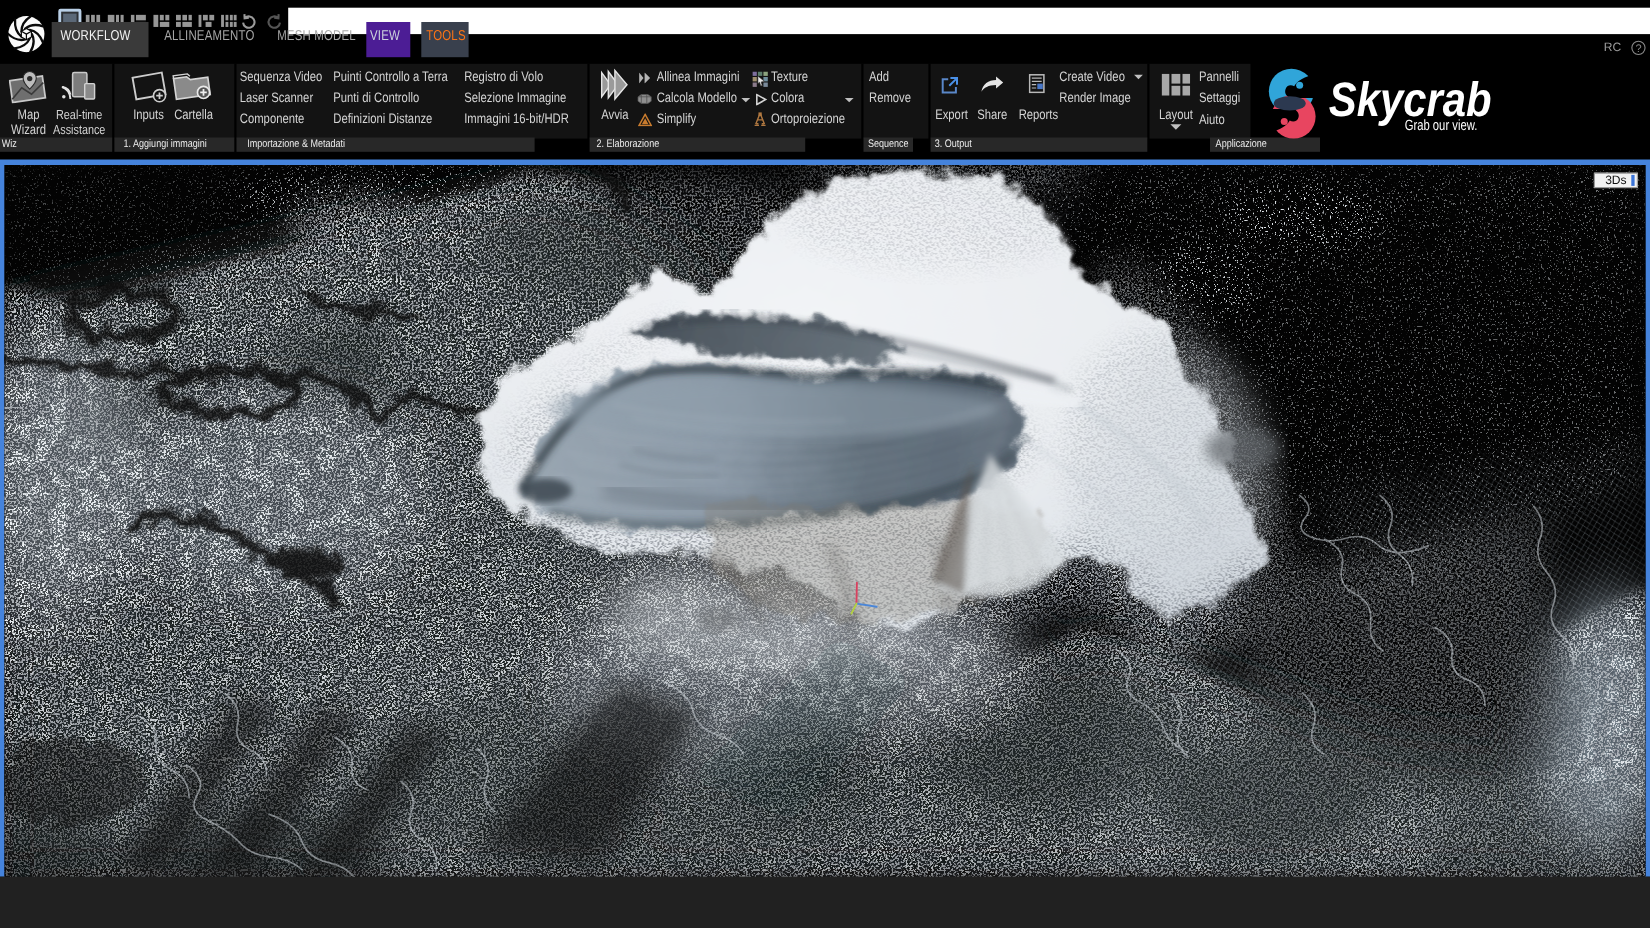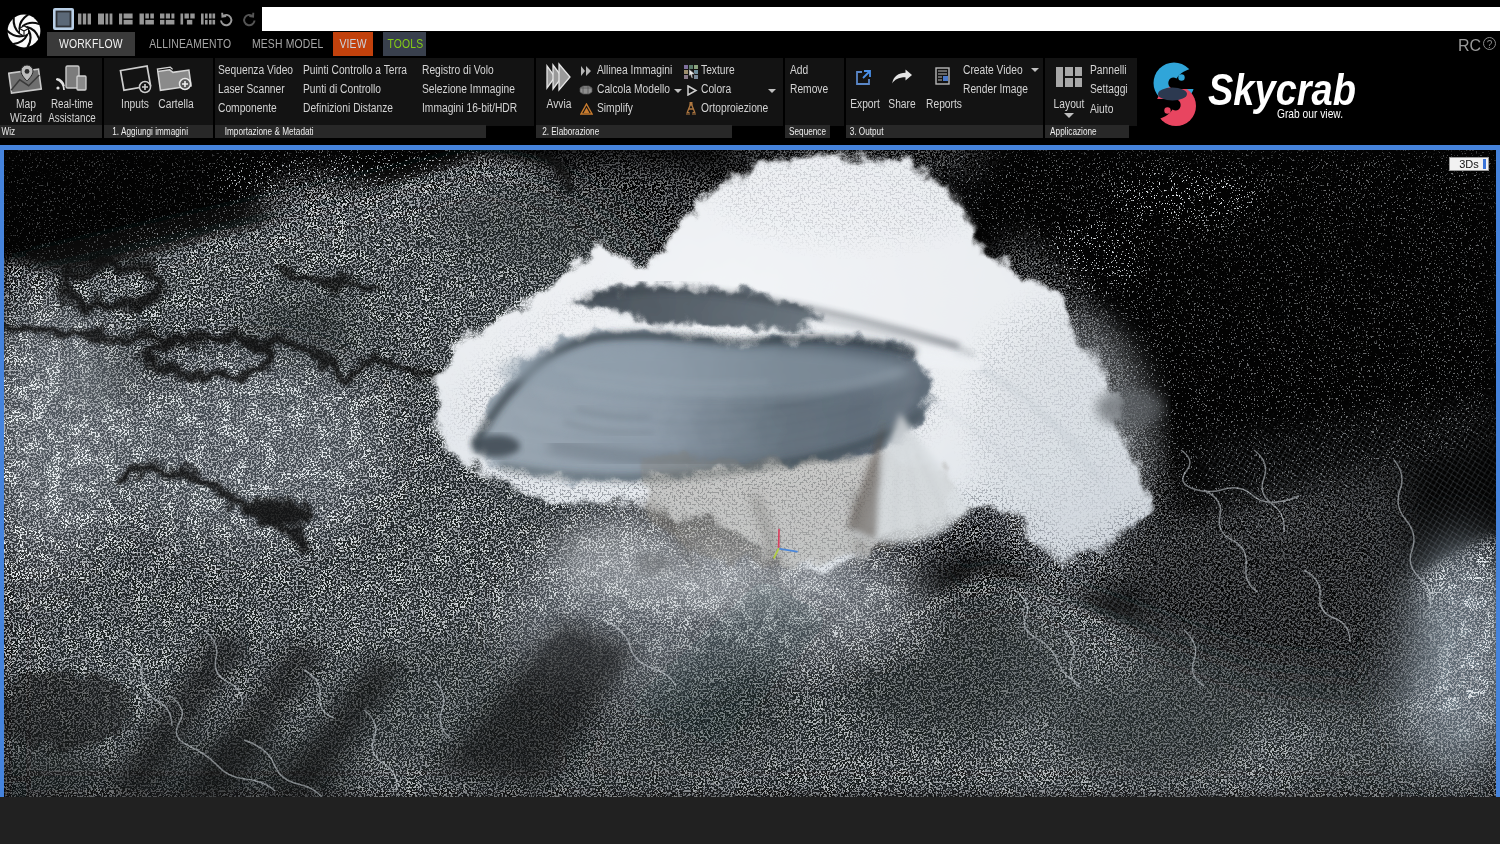--- a/index.html
+++ b/index.html
@@ -2,26 +2,26 @@
 <html><head>
 <meta charset="utf-8">
 <style>
 *{margin:0;padding:0;box-sizing:border-box}
 html,body{width:1500px;height:844px;background:#000;overflow:hidden;font-family:"Liberation Sans",sans-serif}
 #page{position:relative;width:1500px;height:844px;background:#000}
 .abs{position:absolute}
 
 #whitebar{left:262px;top:7px;width:1238px;height:24px;background:#fff}
 
-.tab{top:32px;height:32px;line-height:24px;font-size:13px;text-align:center;color:#a6a6a6;letter-spacing:.2px;white-space:nowrap}
+.tab{top:20px;height:32px;line-height:24px;font-size:13px;text-align:left;color:#a6a6a6;letter-spacing:.2px;white-space:nowrap}
 #tab-workflow{left:47px;width:88px;background:#3a3a3a;color:#f2f2f2}
 #tab-alline{left:139px;width:95px}
 #tab-mesh{left:243px;width:84px}
-#tab-view{left:333px;width:40px;background:#c2410c;color:#ccd3dc}
-#tab-tools{left:383px;width:43px;background:#39404d;color:#84cc16}
+#tab-view{left:333px;width:40px;background:#4c1d95;color:#ccd3dc}
+#tab-tools{left:383px;width:43px;background:#39404d;color:#f97316}
 
 #ribbon{left:0;top:56px;width:1500px;height:89px;background:#000}
 #ribbonbg{left:0;top:2px;width:1137px;height:68px;background:#131313}
 .vsep{top:2px;width:2px;height:80px;background:#000}
 .glabel{top:69px;height:13px;background:#282828;color:#ededed;font-size:10px;line-height:13px;white-space:nowrap}
 .glabel span{display:inline-block;transform:scaleX(.82)}
 .rtext{position:absolute;font-size:12.5px;color:#d4d4d4;white-space:nowrap;transform:scaleX(.82);transform-origin:0 50%}
 .rlabel{position:absolute;font-size:12.5px;color:#d4d4d4;text-align:center;white-space:nowrap;transform:scaleX(.82)}
 .tab span{display:inline-block;transform:scaleX(.8)}
 .caret{position:absolute;width:0;height:0;border-left:4px solid transparent;border-right:4px solid transparent;border-top:4px solid #c0c0c0}
@@ -98,21 +98,21 @@
           <rect x="159" y="9.5" width="2.6" height="5"></rect>
           <rect x="162.5" y="9.5" width="2.6" height="5"></rect>
           <rect x="155" y="15.9" width="2.6" height="4.6"></rect>
           <rect x="159" y="15.9" width="2.6" height="4.6"></rect>
           <rect x="162.5" y="15.9" width="2.6" height="4.6"></rect>
         </g>
     </g>
     <path d="M171 16.5 a5.2 5.2 0 1 0 1.6 -4.2 M172.2 8.8 l.2 3.8 l3.8 -.5" stroke="#9a9a9a" stroke-width="1.9" fill="none"></path>
     <path d="M204.5 16.5 a5.2 5.2 0 1 1 -1.6 -4.2 M203.3 8.8 l-.2 3.8 l-3.8 -.5" stroke="#555555" stroke-width="1.9" fill="none"></path>
   </svg>
-  <div class="abs" style="left:1458px;top:37px;font-size:16px;color:#9a9a9a">RC</div>
+  <div class="abs" style="left:1458px;top:37px;font-size:11px;color:#9a9a9a">RC</div>
   <div class="abs" style="left:1483px;top:37px;width:13px;height:13px;border:1.5px solid #8a8a8a;border-radius:50%;color:#8a8a8a;font-size:10px;text-align:center;line-height:13px">?</div>
 
   <div class="abs tab" id="tab-workflow"><span>WORKFLOW</span></div>
   <div class="abs tab" id="tab-alline"><span>ALLINEAMENTO</span></div>
   <div class="abs tab" id="tab-mesh"><span>MESH MODEL</span></div>
   <div class="abs tab" id="tab-view"><span>VIEW</span></div>
   <div class="abs tab" id="tab-tools"><span>TOOLS</span></div>
 
   <div class="abs" id="ribbon">
     <div class="abs" id="ribbonbg"></div>
@@ -123,21 +123,21 @@
     <div class="abs vsep" style="left:844px"></div>
     <div class="abs vsep" style="left:1043px"></div>
     <div class="abs" style="left:1137px;top:0;width:363px;height:82px;background:#000"></div>
 
     <div class="abs glabel" style="left:0;width:102px"><span>Wiz</span></div>
     <div class="abs glabel" style="left:104px;width:109px"><span>1. Aggiungi immagini</span></div>
     <div class="abs glabel" style="left:215px;width:271px"><span>Importazione &amp; Metadati</span></div>
     <div class="abs glabel" style="left:536px;width:196px"><span>2. Elaborazione</span></div>
     <div class="abs glabel" style="left:785px;width:45px"><span>Sequence</span></div>
     <div class="abs glabel" style="left:846px;width:197px"><span>3. Output</span></div>
-    <div class="abs glabel" style="left:1045px;width:84px"><span>Applicazione</span></div>
+    <div class="abs glabel" style="left:1100px;width:100px"><span>Applicazione</span></div>
     <div id="ribbon-items" style="position:absolute;left:0;top:0;width:1137px;height:82px">
 
       <svg class="abs" style="left:8px;top:8px" width="36" height="30" viewBox="0 0 36 30">
         <g transform="rotate(-8 18 17)">
             <rect x="2" y="7" width="30" height="20" fill="#6f6f6f" stroke="#c9c9c9" stroke-width="1.6"></rect>
         <path d="M2 24 L12 15 L20 22 L32 13" stroke="#3a3a3a" stroke-width="1.5" fill="none"></path>
           </g>
         <path d="M19 1 a6 6 0 0 1 6 6 c0 4.5-6 10-6 10 s-6-5.5-6-10 a6 6 0 0 1 6-6z" fill="#bdbdbd" stroke="#2a2a2a" stroke-width="1"></path>
         <circle cx="19" cy="7.4" r="2.4" fill="#2a2a2a"></circle>
       </svg>

